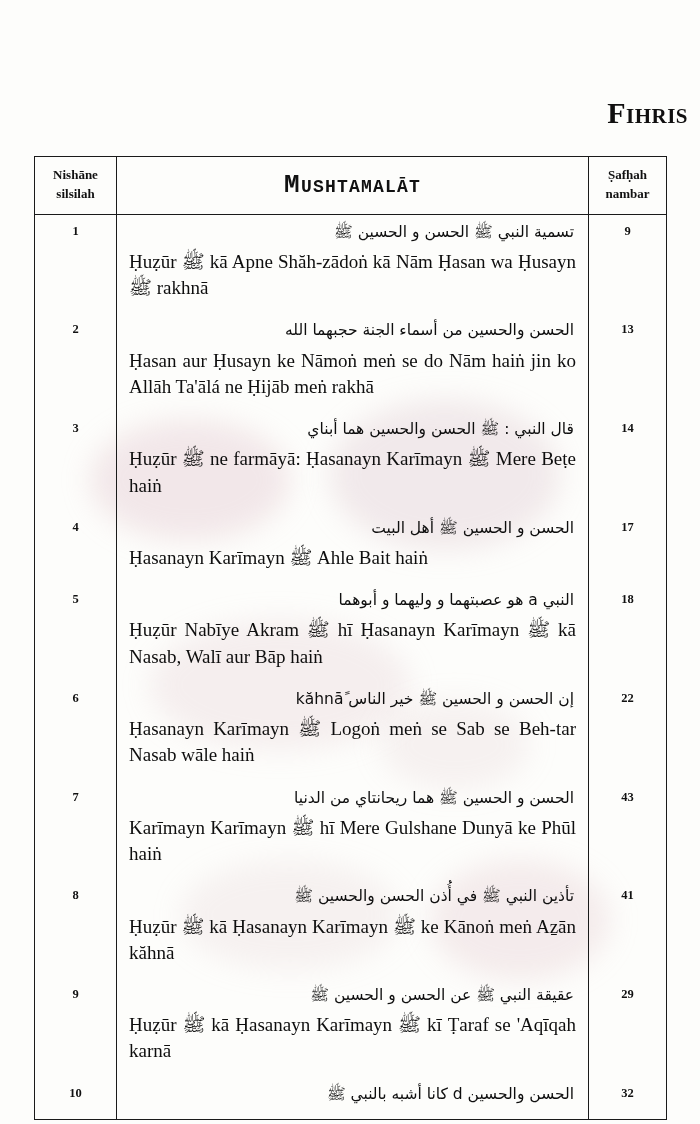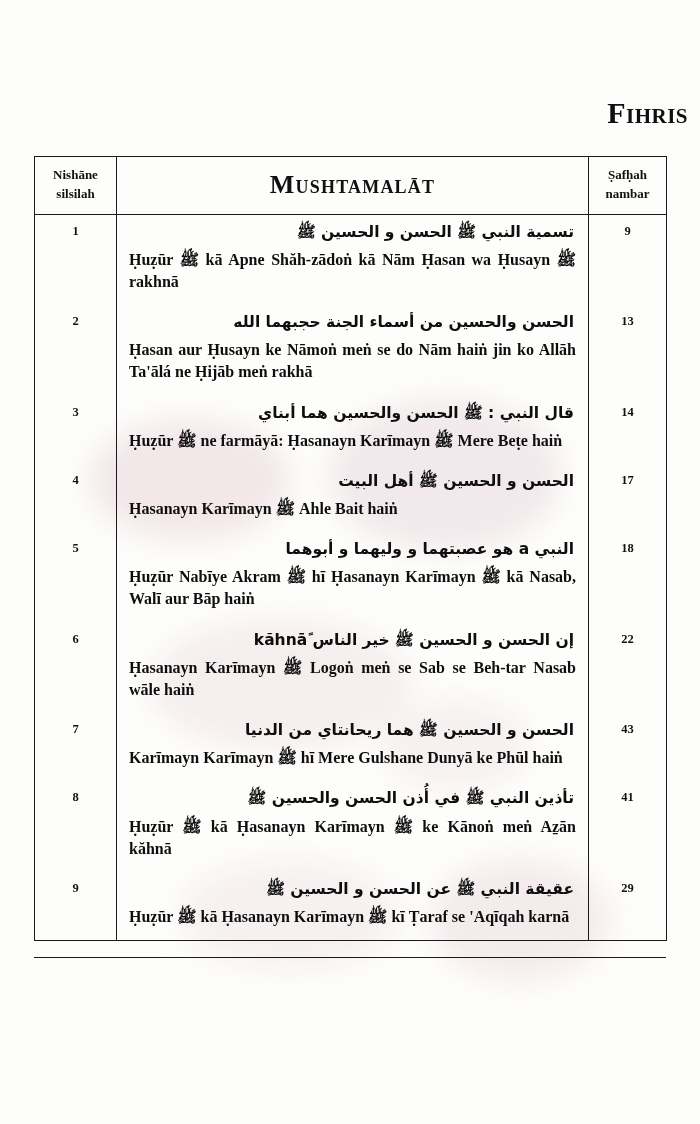--- a/index.html
+++ b/index.html
@@ -77,59 +77,58 @@
     font-weight: 700;
     line-height: 1.45;
     font-family: "Liberation Serif", serif;
   }
   thead th.th-page { border-right: none; border-left: 1.4px solid #1a1a1a; }
   thead th.th-main {
     font-size: 26px;
     font-weight: 700;
     font-variant: small-caps;
     letter-spacing: 1.2px;
-    font-family: Liberation Serif, serif;
+    font-family: Liberation Mono, monospace;
     margin-left: 8px;
   }
 
   td.cell-serial,
   td.cell-page {
     border-right: 1.4px solid #1a1a1a;
     text-align: center;
     vertical-align: top;
     font-size: 12.5px;
     font-weight: 600;
     padding-top: 9px;
     font-family: "Liberation Serif", serif;
   }
   td.cell-page {
     border-right: none;
     border-left: 1.4px solid #1a1a1a;
   }
   td.cell-main {
     padding: 4px 12px 10px 12px;
     vertical-align: top;
-    font-weight: bold;
   }
 
   .arabic-line {
     direction: rtl;
     text-align: right;
     font-family: "DejaVu Sans", sans-serif;
     font-size: 15.5px;
     line-height: 1.5;
     padding: 2px 2px 3px 0;
     color: #0e0e0e;
     white-space: nowrap;
   }
 
   .translit-line {
     text-align: left;
     font-family: "Liberation Serif", serif;
-    font-size: 16px;
+    font-size: 19px;
     line-height: 1.38;
     color: #0e0e0e;
     padding-top: 2px;
     padding-bottom: 2px;
   }
   .translit-line.justify { text-align: justify; text-align-last: left; }
 
   .bottom-rule {
     margin: 16px 34px 0 34px;
     width: 632px;
@@ -237,18 +236,25 @@
             <td class="cell-page">41</td>
           </tr>
           <tr>
             <td class="cell-serial">9</td>
             <td class="cell-main">
               <div class="arabic-line">عقيقة النبي ﷺ عن الحسن و الحسين ﷺ</div>
               <div class="translit-line justify">Ḥuẓūr ﷺ kā Ḥasanayn Karīmayn ﷺ kī Ṭaraf se 'Aqīqah karnā</div>
             </td>
             <td class="cell-page">29</td>
           </tr>
+          <tr>
+            <td class="cell-serial">10</td>
+            <td class="cell-main">
+              <div class="arabic-line">الحسن والحسين d كانا أشبه بالنبي ﷺ</div>
+            </td>
+            <td class="cell-page">32</td>
+          </tr>
         </tbody>
     </table>
   </div>
 
   <div class="bottom-rule"></div>
 </div>
 
 </body></html>

